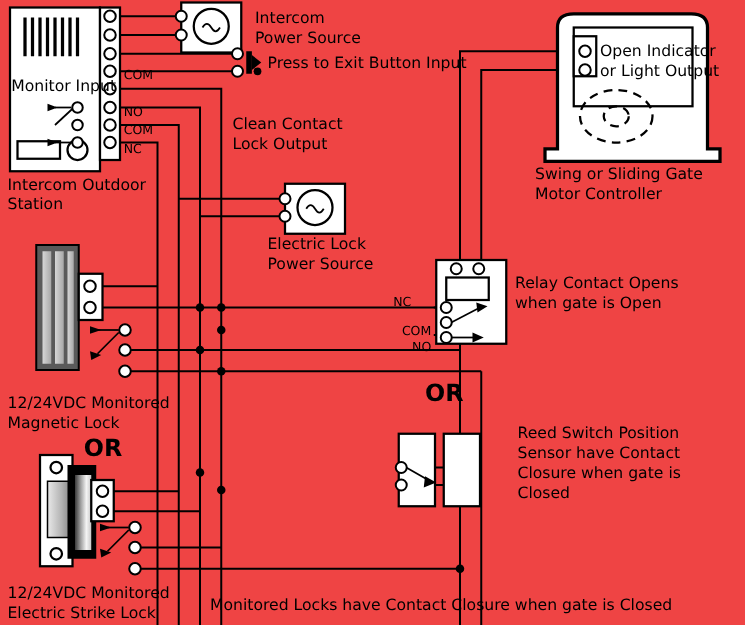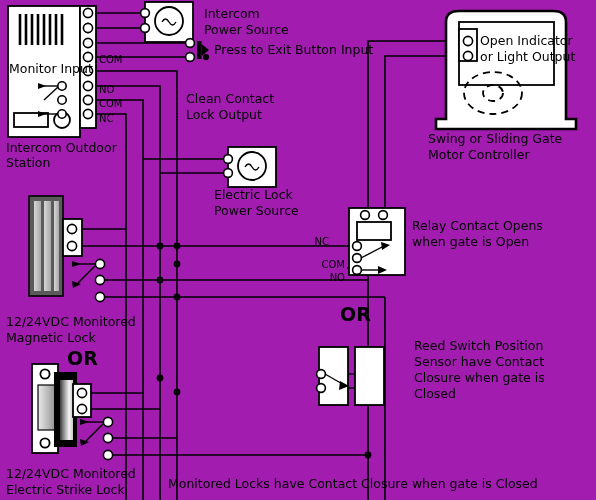--- a/index.html
+++ b/index.html
@@ -4,21 +4,21 @@
 <style>
   html, body {
     margin: 0;
     padding: 0;
     background: #ffffff;
   }
   #diagram-root {
     position: relative;
     width: 596px;
     height: 500px;
-    background: #a21caf;
+    background: #ef4444;
     font-family: "DejaVu Sans", sans-serif;
     overflow: hidden;
   }
   svg.canvas {
     position: absolute;
     left: 0;
     top: 0;
     width: 596px;
     height: 500px;
   }

